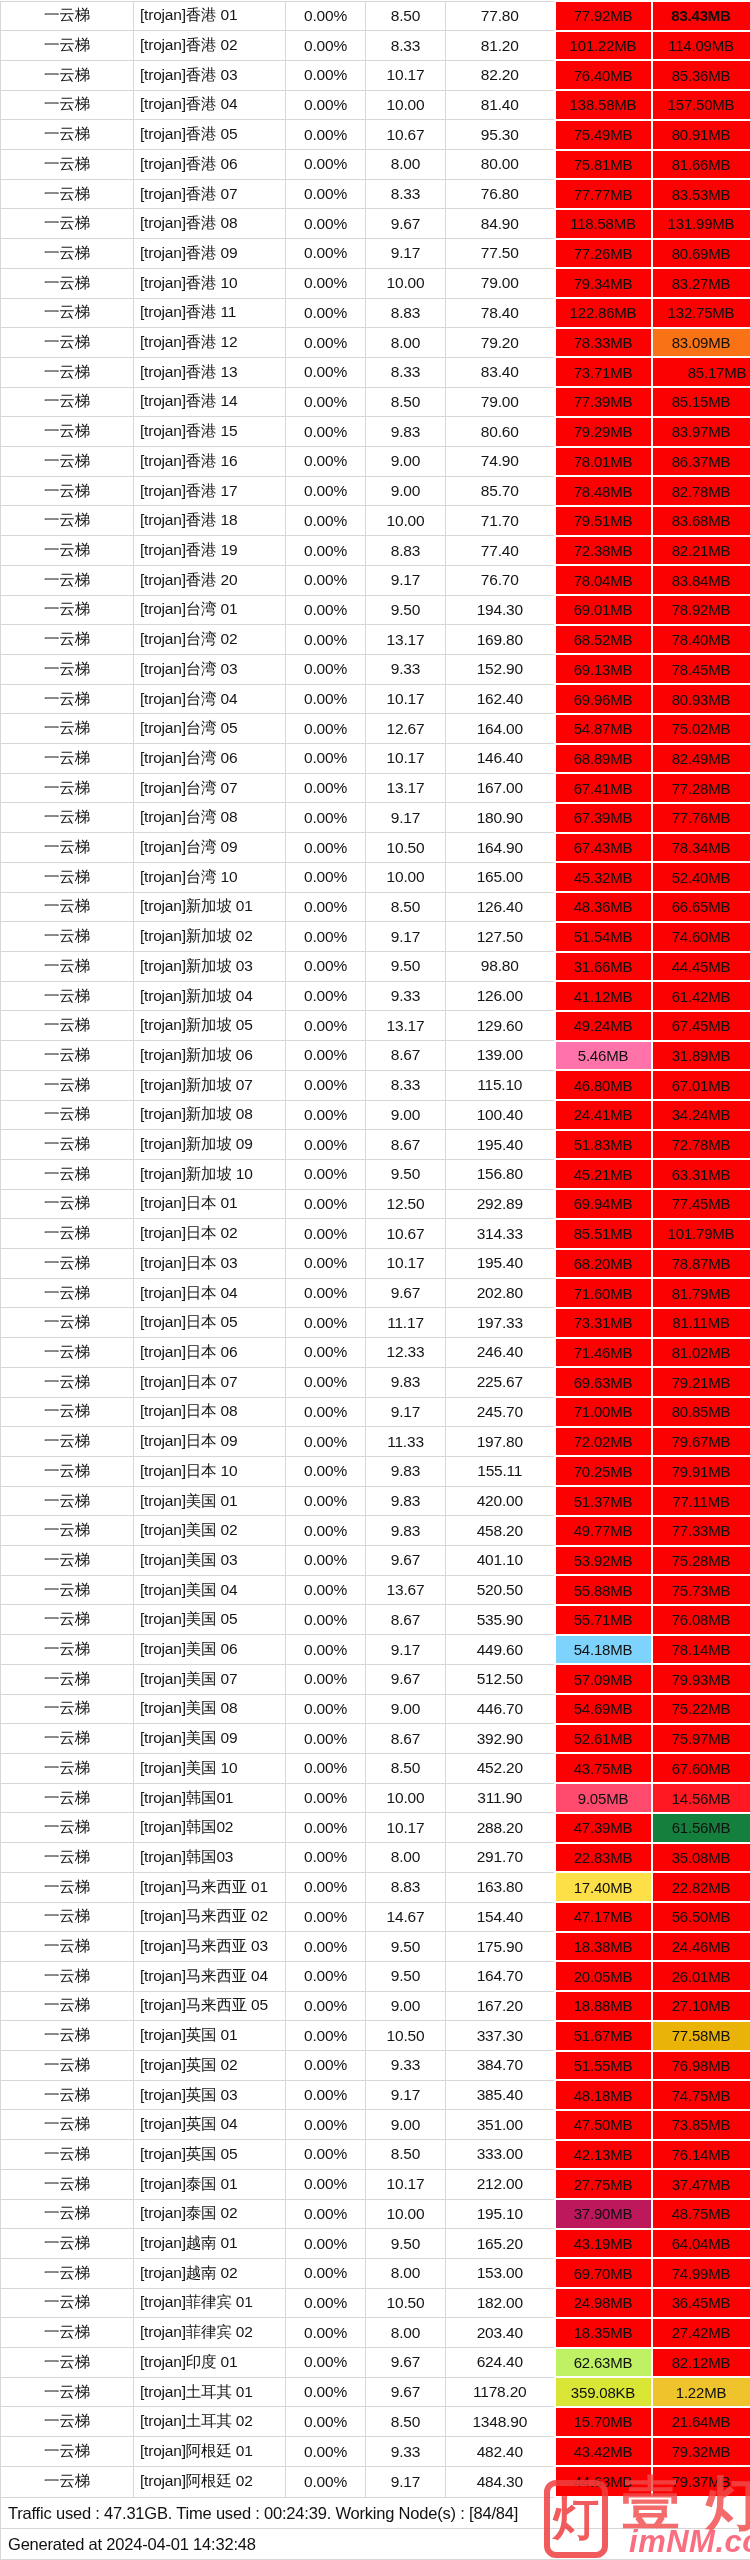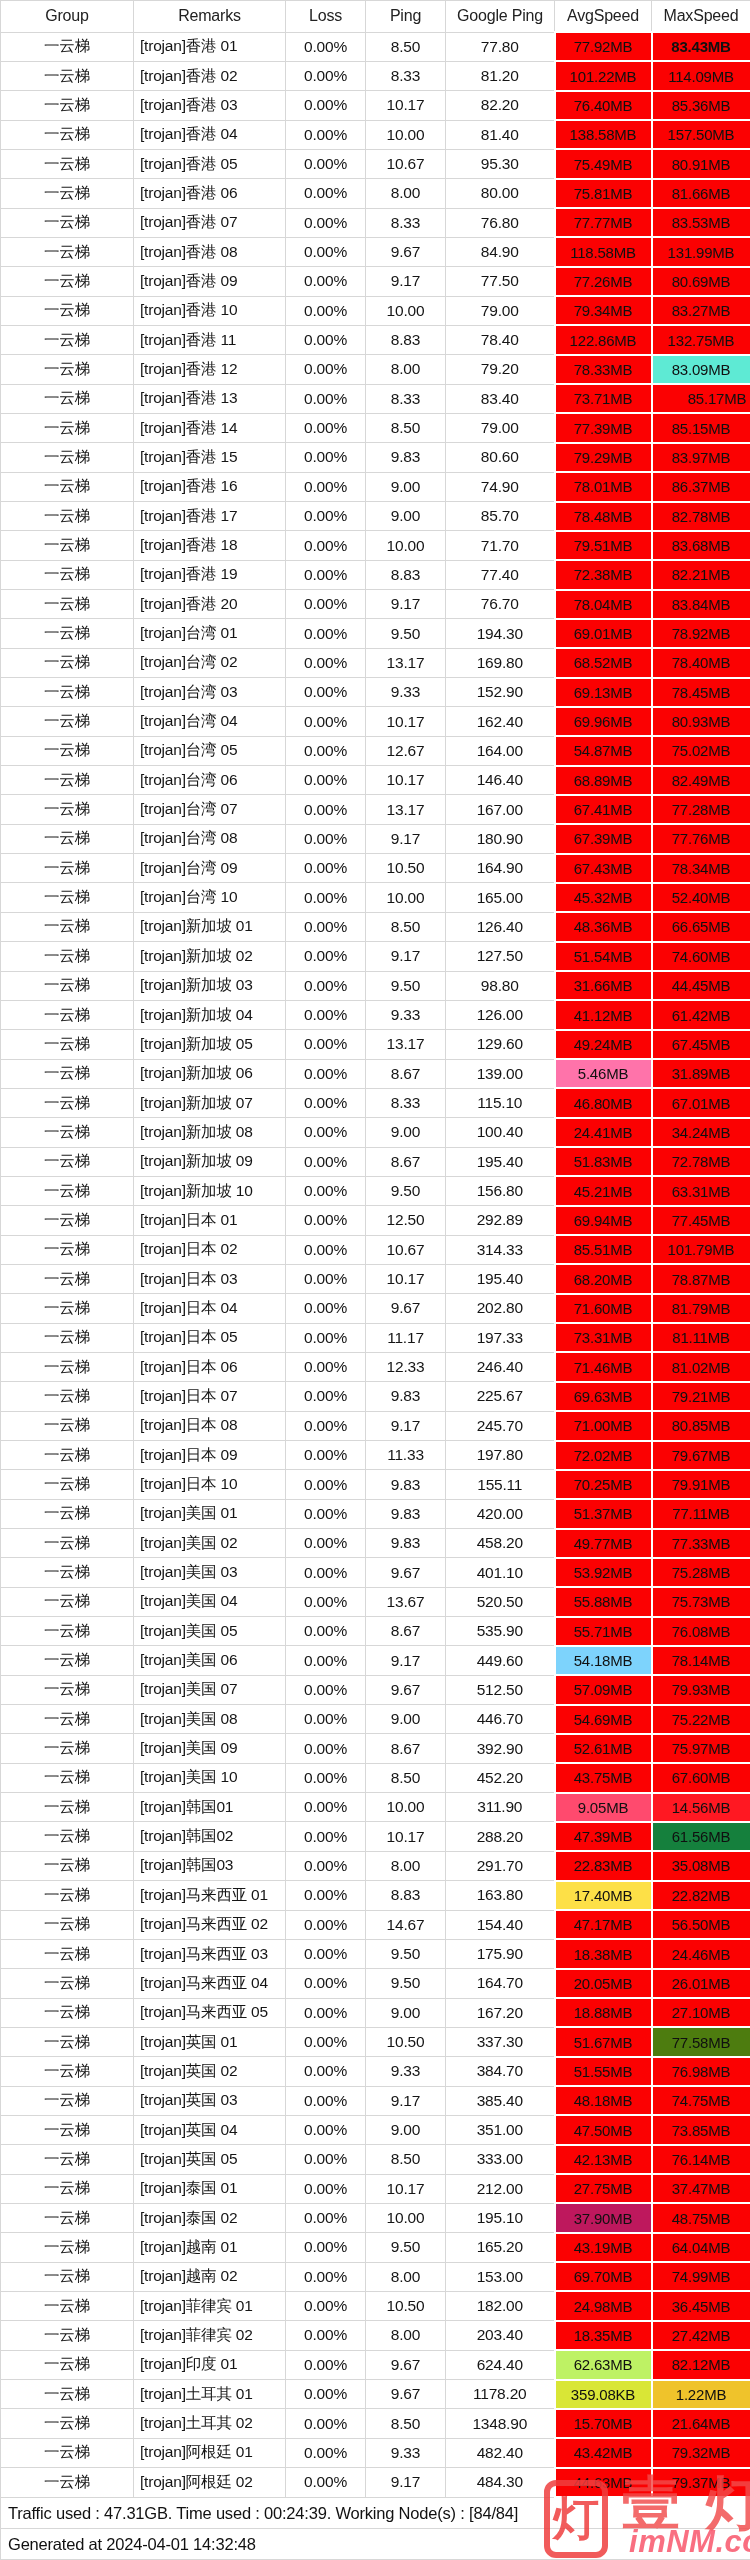--- a/index.html
+++ b/index.html
@@ -115,29 +115,20 @@
   <colgroup>
     <col class="c-group">
       <col class="c-remarks">
       <col class="c-loss">
       <col class="c-ping">
     <col class="c-gping">
       <col class="c-avg">
       <col class="c-max">
   </colgroup>
   <thead>
-    <tr class="header-row">
-      <th>Group</th>
-      <th>Remarks</th>
-      <th>Loss</th>
-      <th>Ping</th>
-      <th>Google Ping</th>
-      <th>AvgSpeed</th>
-      <th>MaxSpeed</th>
-    </tr>
   </thead>
   <tbody>
   <tr>
     <td>一云梯</td>
     <td class="remarks">[trojan]香港 01</td>
     <td>0.00%</td>
     <td>8.50</td>
     <td>77.80</td>
     <td class="speed" style="background: rgb(251, 1, 2);">77.92MB</td>
     <td class="speed" style="background: rgb(251, 1, 2); font-weight: bold;">83.43MB</td>
@@ -243,21 +234,21 @@
     <td class="speed" style="background: rgb(251, 1, 2);">132.75MB</td>
   </tr>
 
   <tr>
     <td>一云梯</td>
     <td class="remarks">[trojan]香港 12</td>
     <td>0.00%</td>
     <td>8.00</td>
     <td>79.20</td>
     <td class="speed" style="background: rgb(251, 1, 2);">78.33MB</td>
-    <td class="speed" style="background: #5eead4;">83.09MB</td>
+    <td class="speed" style="background: #f97316;">83.09MB</td>
   </tr>
 
   <tr>
     <td>一云梯</td>
     <td class="remarks">[trojan]香港 13</td>
     <td>0.00%</td>
     <td>8.33</td>
     <td>83.40</td>
     <td class="speed" style="background: rgb(251, 1, 2);">73.71MB</td>
     <td class="speed" style="background: rgb(251, 1, 2); padding-left: 32px;">85.17MB</td>
@@ -813,21 +804,21 @@
     <td class="speed" style="background: rgb(251, 1, 2);">27.10MB</td>
   </tr>
 
   <tr>
     <td>一云梯</td>
     <td class="remarks">[trojan]英国 01</td>
     <td>0.00%</td>
     <td>10.50</td>
     <td>337.30</td>
     <td class="speed" style="background: rgb(251, 1, 2);">51.67MB</td>
-    <td class="speed" style="background: #4d7c0f;">77.58MB</td>
+    <td class="speed" style="background: #eab308;">77.58MB</td>
   </tr>
 
   <tr>
     <td>一云梯</td>
     <td class="remarks">[trojan]英国 02</td>
     <td>0.00%</td>
     <td>9.33</td>
     <td>384.70</td>
     <td class="speed" style="background: rgb(251, 1, 2);">51.55MB</td>
     <td class="speed" style="background: rgb(251, 1, 2);">76.98MB</td>

